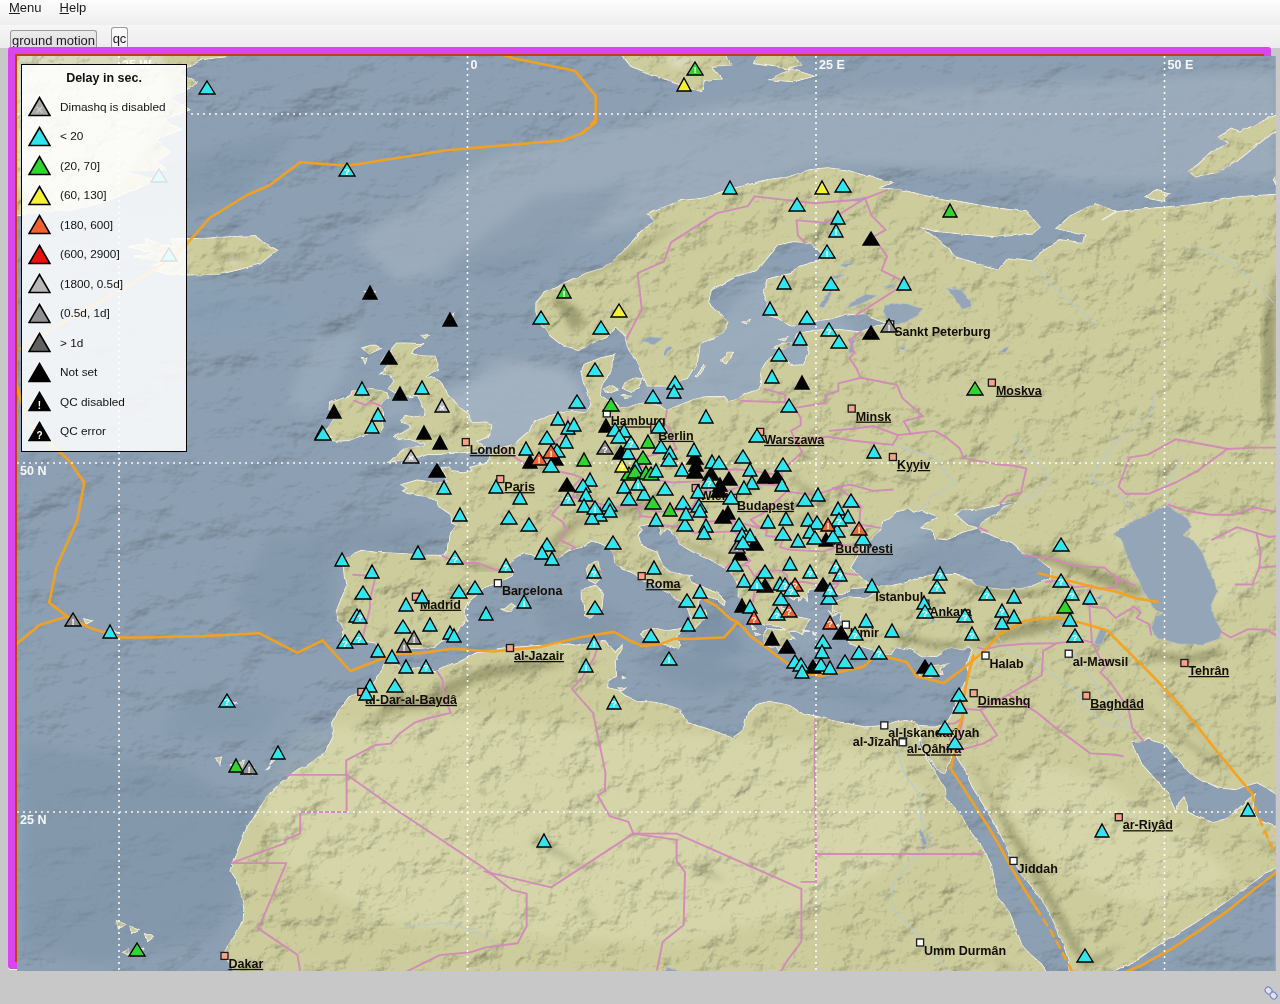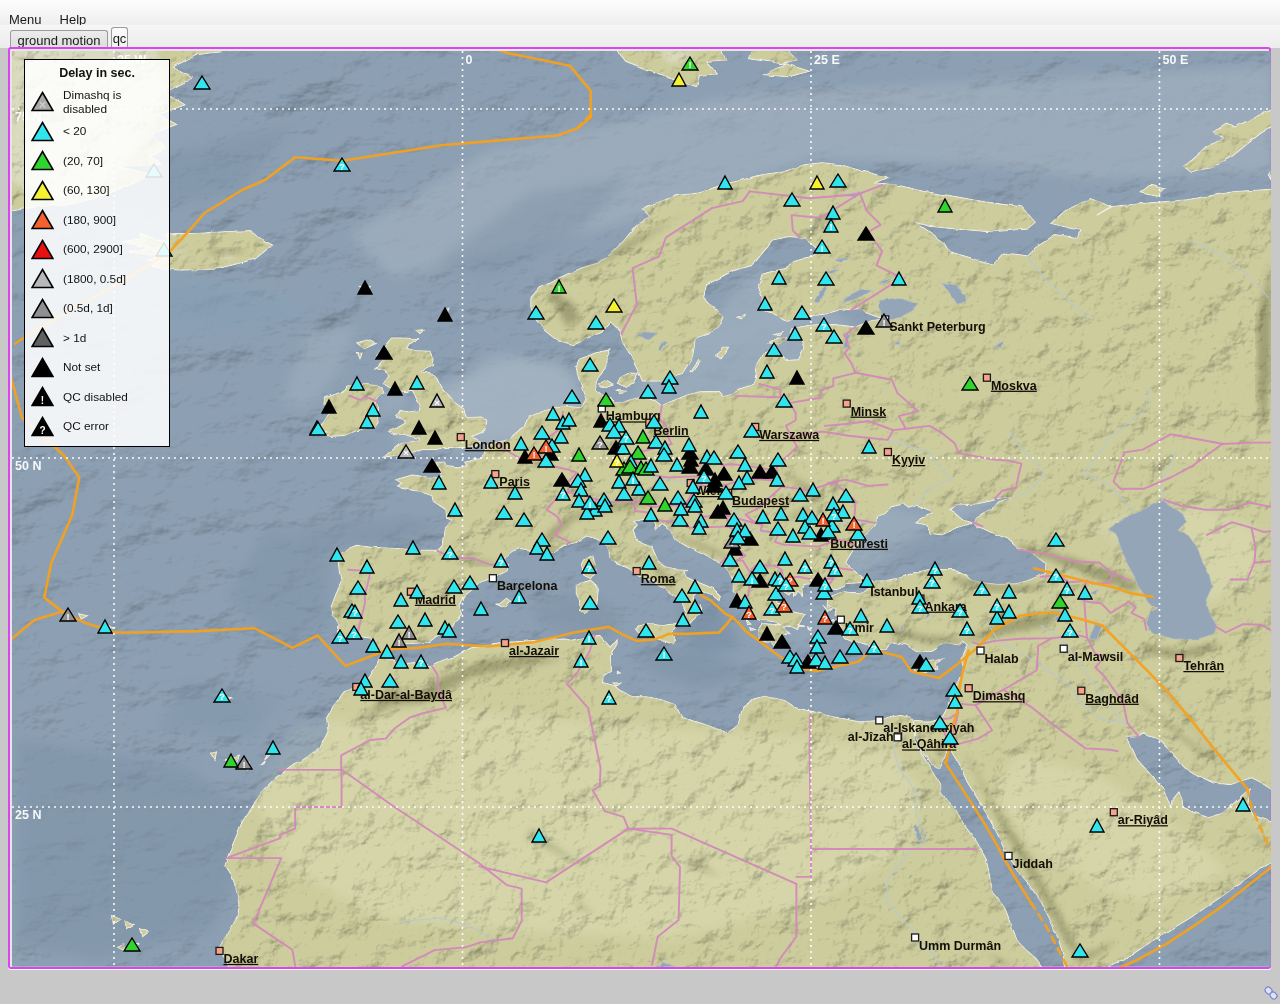--- a/index.html
+++ b/index.html
@@ -1,32 +1,32 @@
 <!DOCTYPE html>
 <html><head><meta charset="utf-8"><style>
 * { margin:0; padding:0; box-sizing:border-box; }
 html,body { width:1280px; height:1004px; overflow:hidden; font-family:"Liberation Sans",sans-serif; }
 body { background:#c8c8c8; }
 .menubar { position:absolute; left:0; top:0; width:1280px; height:25px;
   background:linear-gradient(#fdfdfd,#eeeeee); font-size:13px; color:#1a1a1a; }
-.menubar span { display:inline-block; padding:12px 9px; }
+.menubar span { display:inline-block; padding:0 9px; }
 .menubar u { text-decoration:underline; }
 .tabstrip { position:absolute; left:0; top:25px; width:1280px; height:23px;
   background:linear-gradient(#f6f6f6,#ececec); }
 .tab { position:absolute; font-size:13px; color:#1a1a1a; text-align:center;
   border:1px solid #9b9b9b; border-bottom:none; border-radius:3px 3px 0 0; }
-.tab.inactive { left:10px; top:5px; width:98px; height:19px; line-height:19px;
+.tab.inactive { left:10px; top:5px; width:87px; height:19px; line-height:19px;
   background:linear-gradient(#ececec,#dcdcdc); }
 .tab.active { left:111px; top:2px; width:17px; height:22px; line-height:21px;
   background:linear-gradient(#fcfcfc,#f0f0f0); }
 .mapframe { position:absolute; left:8px; top:47px; width:1262.5px; height:922px;
-  background:#e5e5e5; border:2px solid #d946ef; border-radius:3px;
+  background:#c2410c; border:7px solid #d946ef; border-radius:3px;
   box-shadow: 0 1px 0 #ffffff; }
 .mapinner { position:absolute; left:2px; top:2px; width:1258.5px; height:915.5px; overflow:hidden; }
-.legend { position:absolute; left:12px; top:8px; width:146px; background:rgba(255,255,255,0.87);
+.legend { position:absolute; left:4px; top:8px; width:166px; background:rgba(255,255,255,0.87);
   border:1.5px solid #000; padding:3px 4px 5px 4px; z-index:5; }
 .ltitle { font-size:12.5px; font-weight:bold; text-align:center; margin:3px 0 7px 0; color:#111; }
 .lrow { display:flex; align-items:center; height:29.5px; font-size:11.8px; color:#111; }
 .lrow svg { margin-left:2px; margin-right:9px; flex:none; }
 .grid { stroke:#ffffff; stroke-width:1.6; stroke-dasharray:2 4; opacity:0.95; }
 .glbl { font-family:"Liberation Sans",sans-serif; font-size:12.5px; font-weight:bold; fill:#ffffff; opacity:0.92; }
 .city { font-family:"Liberation Sans",sans-serif; font-size:12.5px; font-weight:bold; fill:#120e04; text-decoration:underline; }
 .cityn { font-family:"Liberation Sans",sans-serif; font-size:12.5px; font-weight:bold; fill:#120e04; }
 .stg { font-family:"Liberation Sans",sans-serif; font-size:9.5px; font-weight:bold; fill:#fff; text-anchor:middle; }
 .statusbar { position:absolute; left:0; top:971px; width:1280px; height:33px; background:#c8c8c8; }
@@ -754,21 +754,21 @@
         <div class="lrow">
           <svg width="23" height="21" viewBox="0 0 23 21">
             <path d="M11.5,1.5 L22,19.5 L1,19.5 Z" fill="#f4f032" stroke="#000" stroke-width="1.6"></path>
           </svg>
           <span>(60, 130]</span>
         </div>
         <div class="lrow">
           <svg width="23" height="21" viewBox="0 0 23 21">
             <path d="M11.5,1.5 L22,19.5 L1,19.5 Z" fill="#f2612e" stroke="#000" stroke-width="1.6"></path>
           </svg>
-          <span>(180, 900]</span>
+          <span>(180, 600]</span>
         </div>
         <div class="lrow">
           <svg width="23" height="21" viewBox="0 0 23 21">
             <path d="M11.5,1.5 L22,19.5 L1,19.5 Z" fill="#e81010" stroke="#000" stroke-width="1.6"></path>
           </svg>
           <span>(600, 2900]</span>
         </div>
         <div class="lrow">
           <svg width="23" height="21" viewBox="0 0 23 21">
             <path d="M11.5,1.5 L22,19.5 L1,19.5 Z" fill="#b8b8b8" stroke="#000" stroke-width="1.6"></path>

